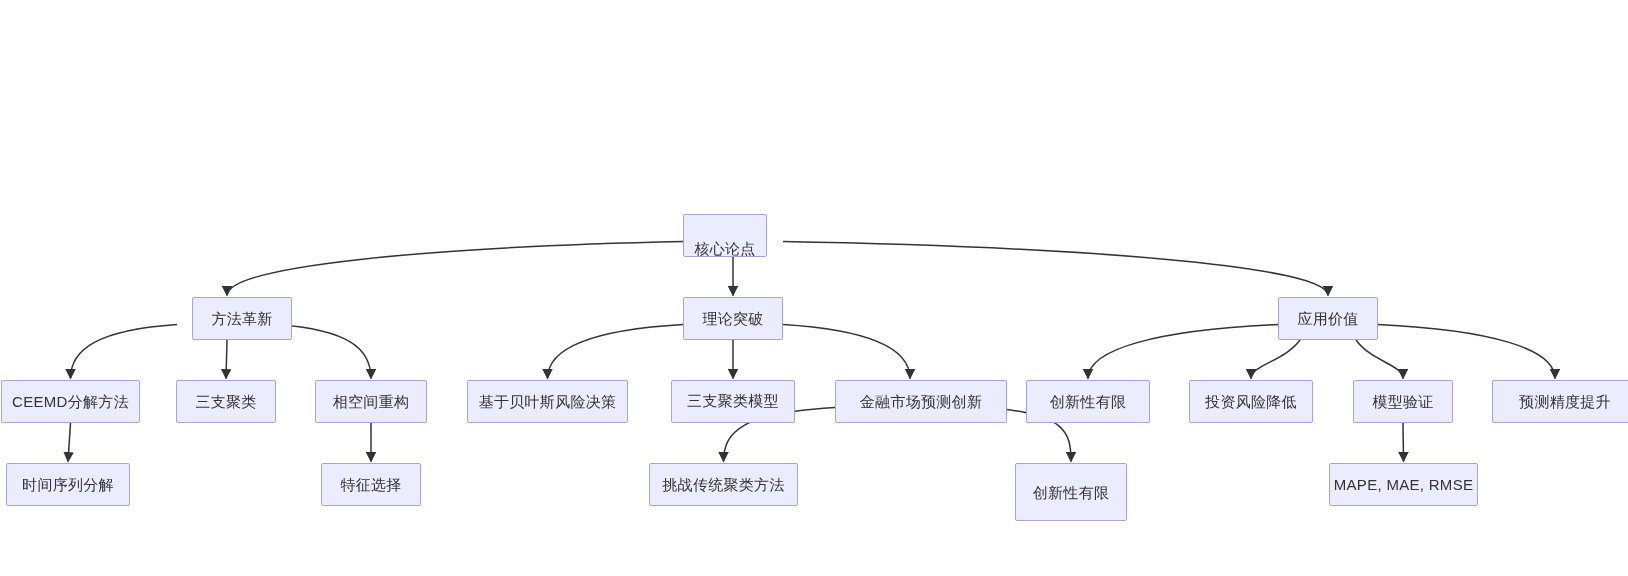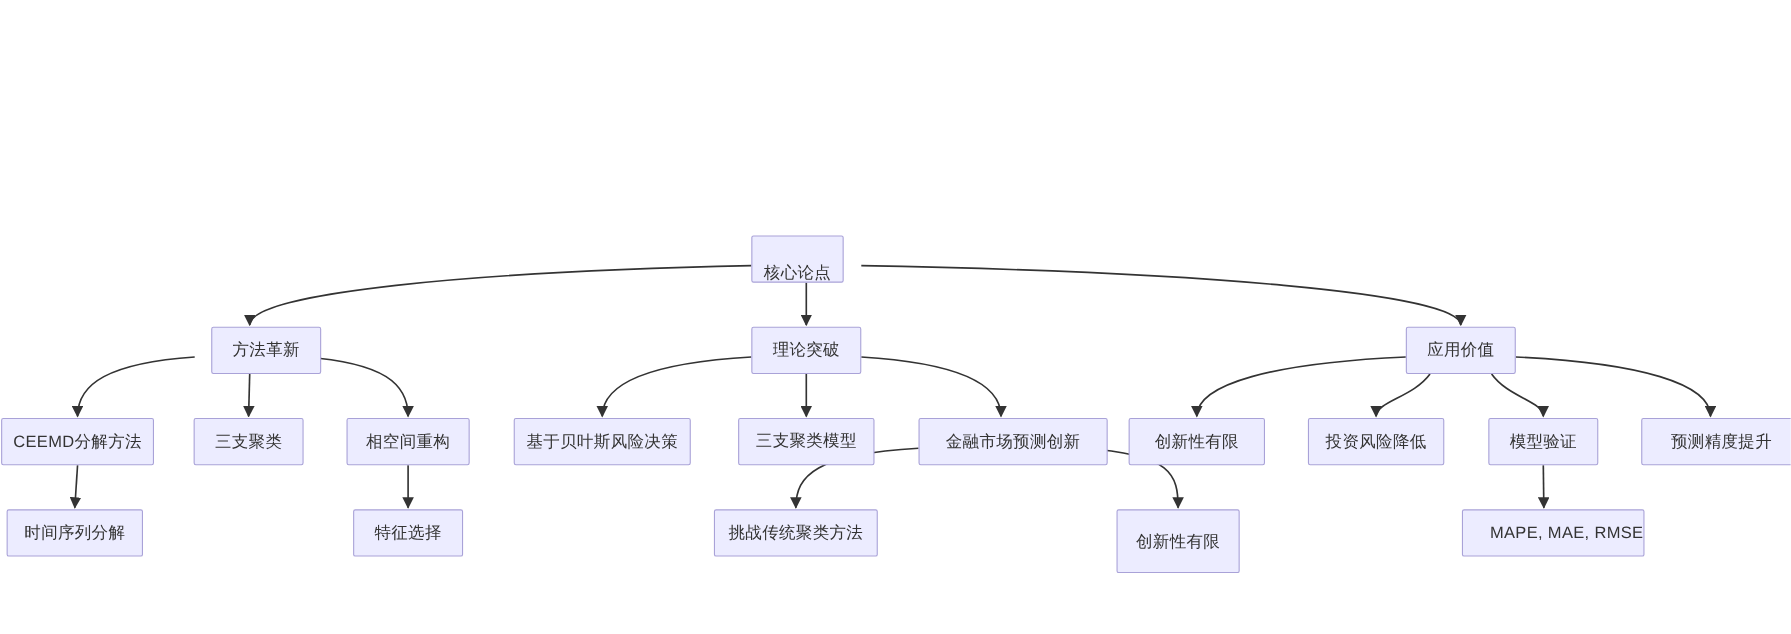--- a/index.html
+++ b/index.html
@@ -117,17 +117,17 @@
       </div>
       <div class="node" style="left: 321px; top: 463px; width: 100px; height: 43px;">
         <span>特征选择</span>
       </div>
       <div class="node" style="left: 649px; top: 463px; width: 149px; height: 43px;">
         <span>挑战传统聚类方法</span>
       </div>
       <div class="node" style="left: 1015px; top: 463px; width: 112px; height: 58px;">
         <span>创新性有限</span>
       </div>
-      <div class="node" style="left: 1329px; top: 463px; width: 166px; height: 43px; justify-content: flex-end;">
+      <div class="node" style="left: 1329px; top: 463px; width: 149px; height: 43px;">
         <span>MAPE, MAE, RMSE</span>
       </div>
     </div>
 </div>
 
 </body></html>

